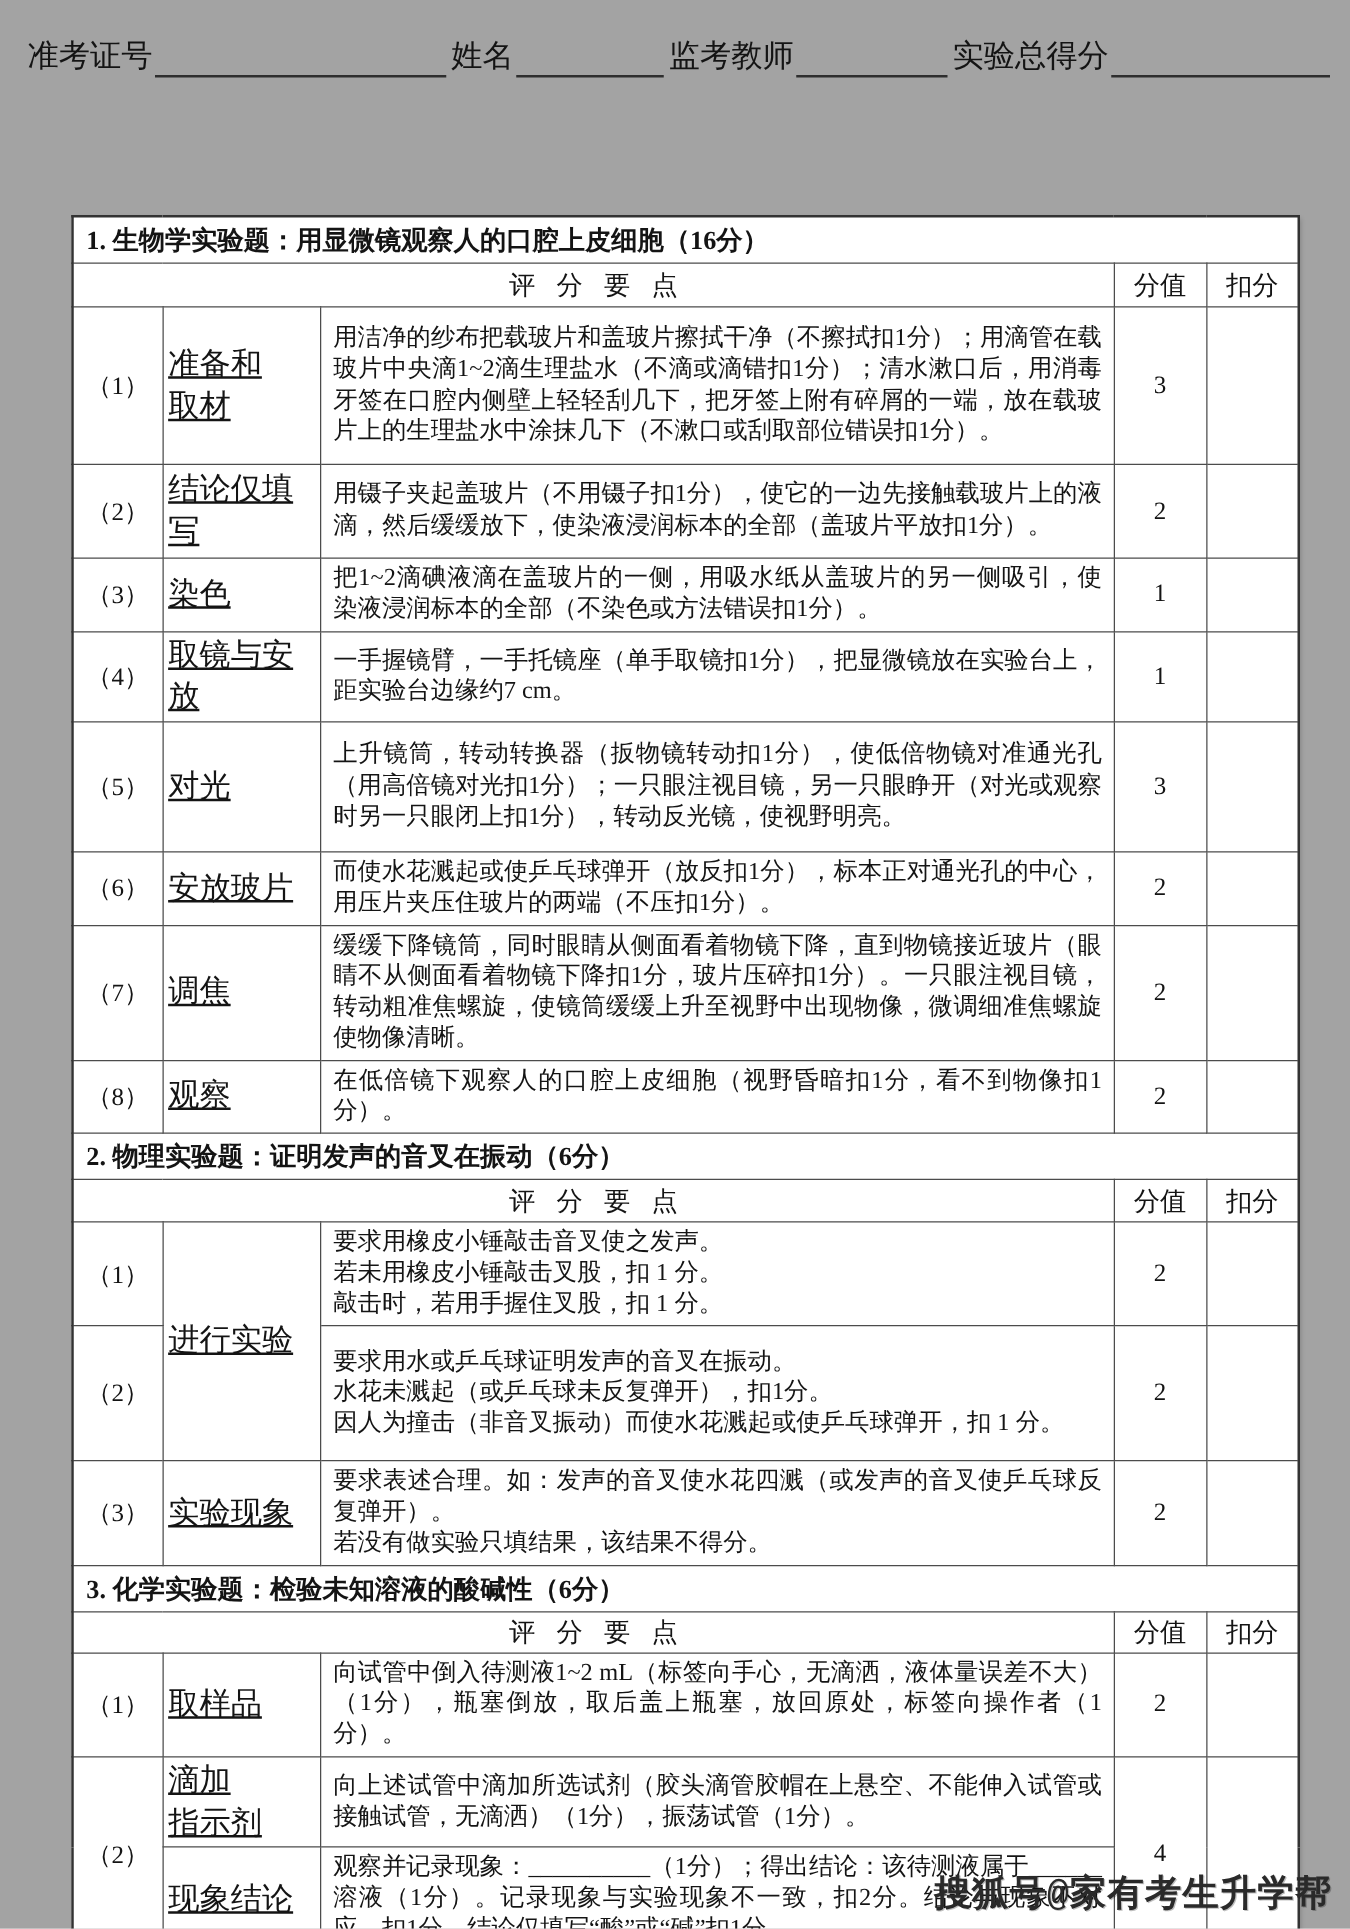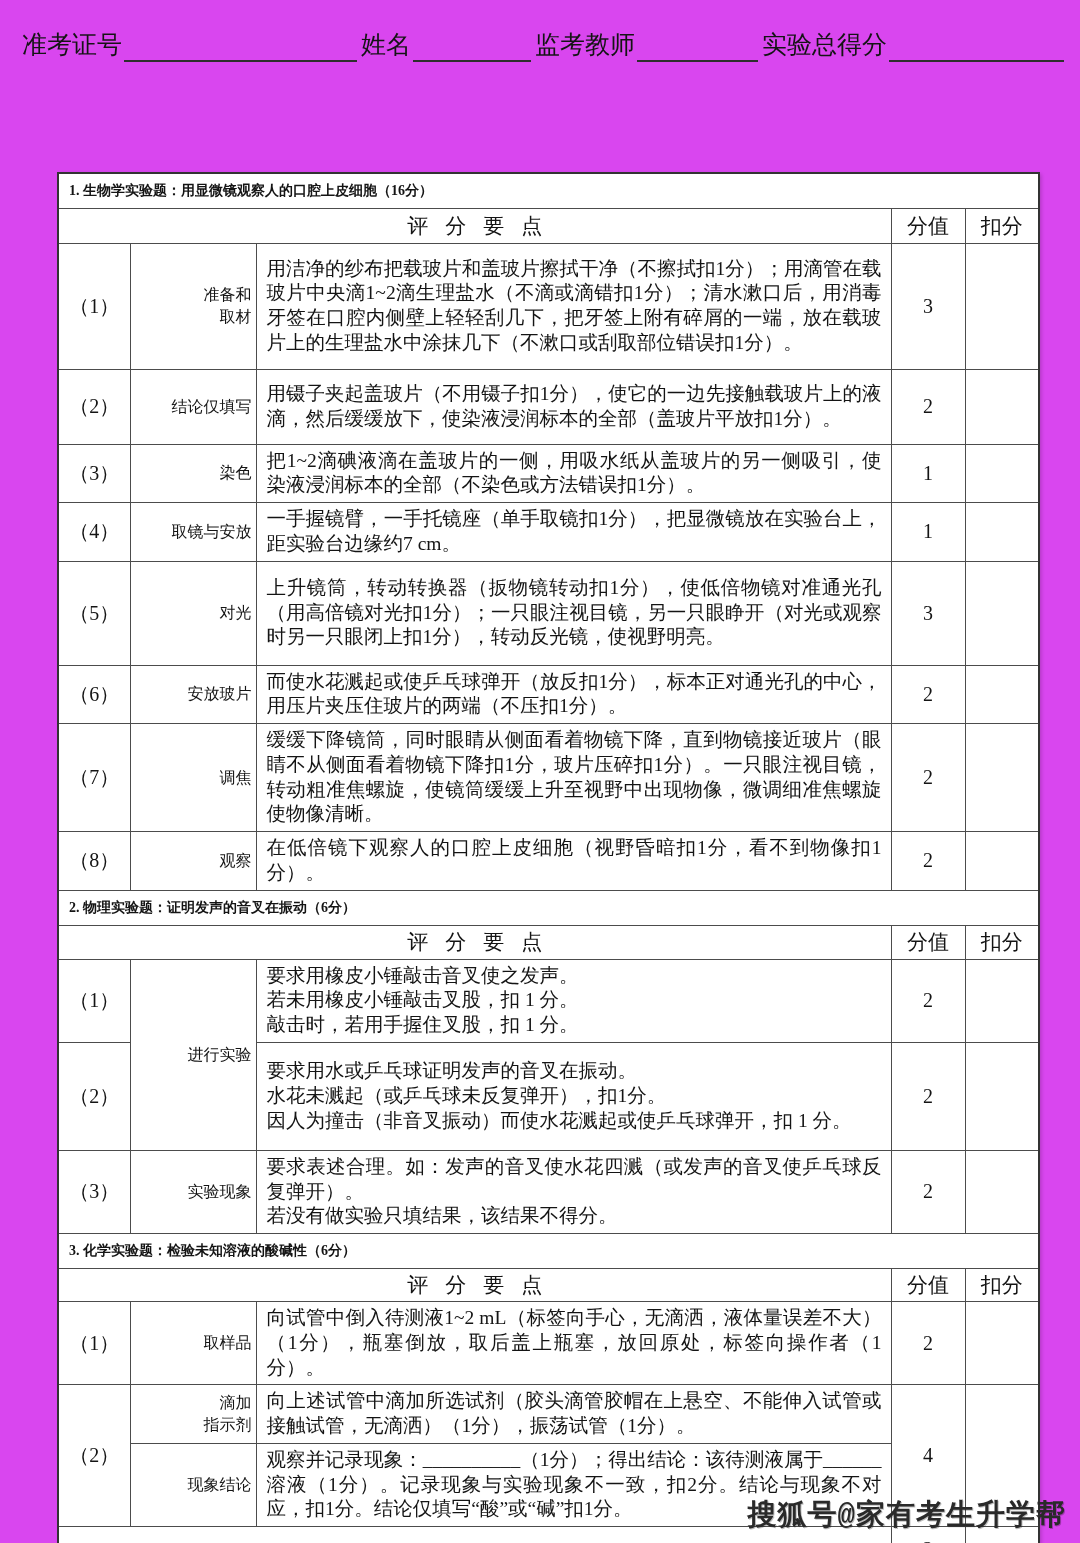--- a/index.html
+++ b/index.html
@@ -1,19 +1,19 @@
 <!DOCTYPE html>
 <html><head>
 <meta charset="utf-8">
 <style>
   * { margin:0; padding:0; box-sizing:border-box; }
   html,body { background:#e9e9e9; }
   .sheet {
     position:relative; width:1080px; height:1543px; margin:0 auto;
-    background:#d946ef; color:#141414; overflow:hidden;
+    background:#a3a3a3; color:#141414; overflow:hidden;
     font-family:"Liberation Serif", serif;
   }
   
   .top-fields {
     position:absolute; top:28px; left:22px; width:1042px;
     display:flex; align-items:flex-end; font-size:25px;
   }
   .flabel { white-space:nowrap; padding:0 2px 1px 0; font-family:"Liberation Serif",serif; }
   .fline  { border-bottom:2px solid #2e2e2e; height:30px; }
   .fl1 { width:233px; } .fl2 { width:118px; } .fl3 { width:121px; } .fl4 { flex:1; }
@@ -24,25 +24,25 @@
     text-align:center; font-size:37px; font-weight:bold; letter-spacing:0.5px;
   }
   
   .table-wrap {
     position:absolute; top:172px; left:57px; width:981px;
     box-shadow:3px 2px 4px rgba(0,0,0,0.22);
   }
   table { width:100%; border-collapse:collapse; table-layout:fixed; background:#fff; }
   td { border:1px solid #4c4c4c; vertical-align:middle; }
   table { border:2px solid #333; }
-  td.sec { font-weight:bold; font-size:14px; padding:4px 10px;margin-top:40px; }
+  td.sec { font-weight:bold; font-size:21px; padding:4px 10px;margin-top:40px; }
   td.crit { text-align:center; font-size:21px; letter-spacing:17px; text-indent:17px; }
   td.hdr  { text-align:center; font-size:21px; }
   td.num  { text-align:center; font-size:20px; }
-  td.cat  { text-align:right; font-size:16px; line-height:1.35; white-space:pre-line; padding:2px 4px; }
+  td.cat  { text-align:left; font-size:25px; line-height:1.35; white-space:pre-line; padding:2px 4px;text-decoration:underline; }
   td.txt  { font-size:19.5px; line-height:1.27; padding:4px 9px 4px 10px; text-align:justify; white-space:pre-line;margin-left:44px; }
   td.score{ text-align:center; font-size:20px; }
   td.sec4 { font-size:20.5px; padding:4px 10px; }
   
   .watermark {
     position:absolute; right:14px; bottom:8px; z-index:5;
     font-family:Liberation Mono, monospace; font-weight:bold;
     font-size:29px; color:#2a2a2a; letter-spacing:1px;
     text-shadow:1px 1px 0 rgba(0,0,0,0.25);
   }

